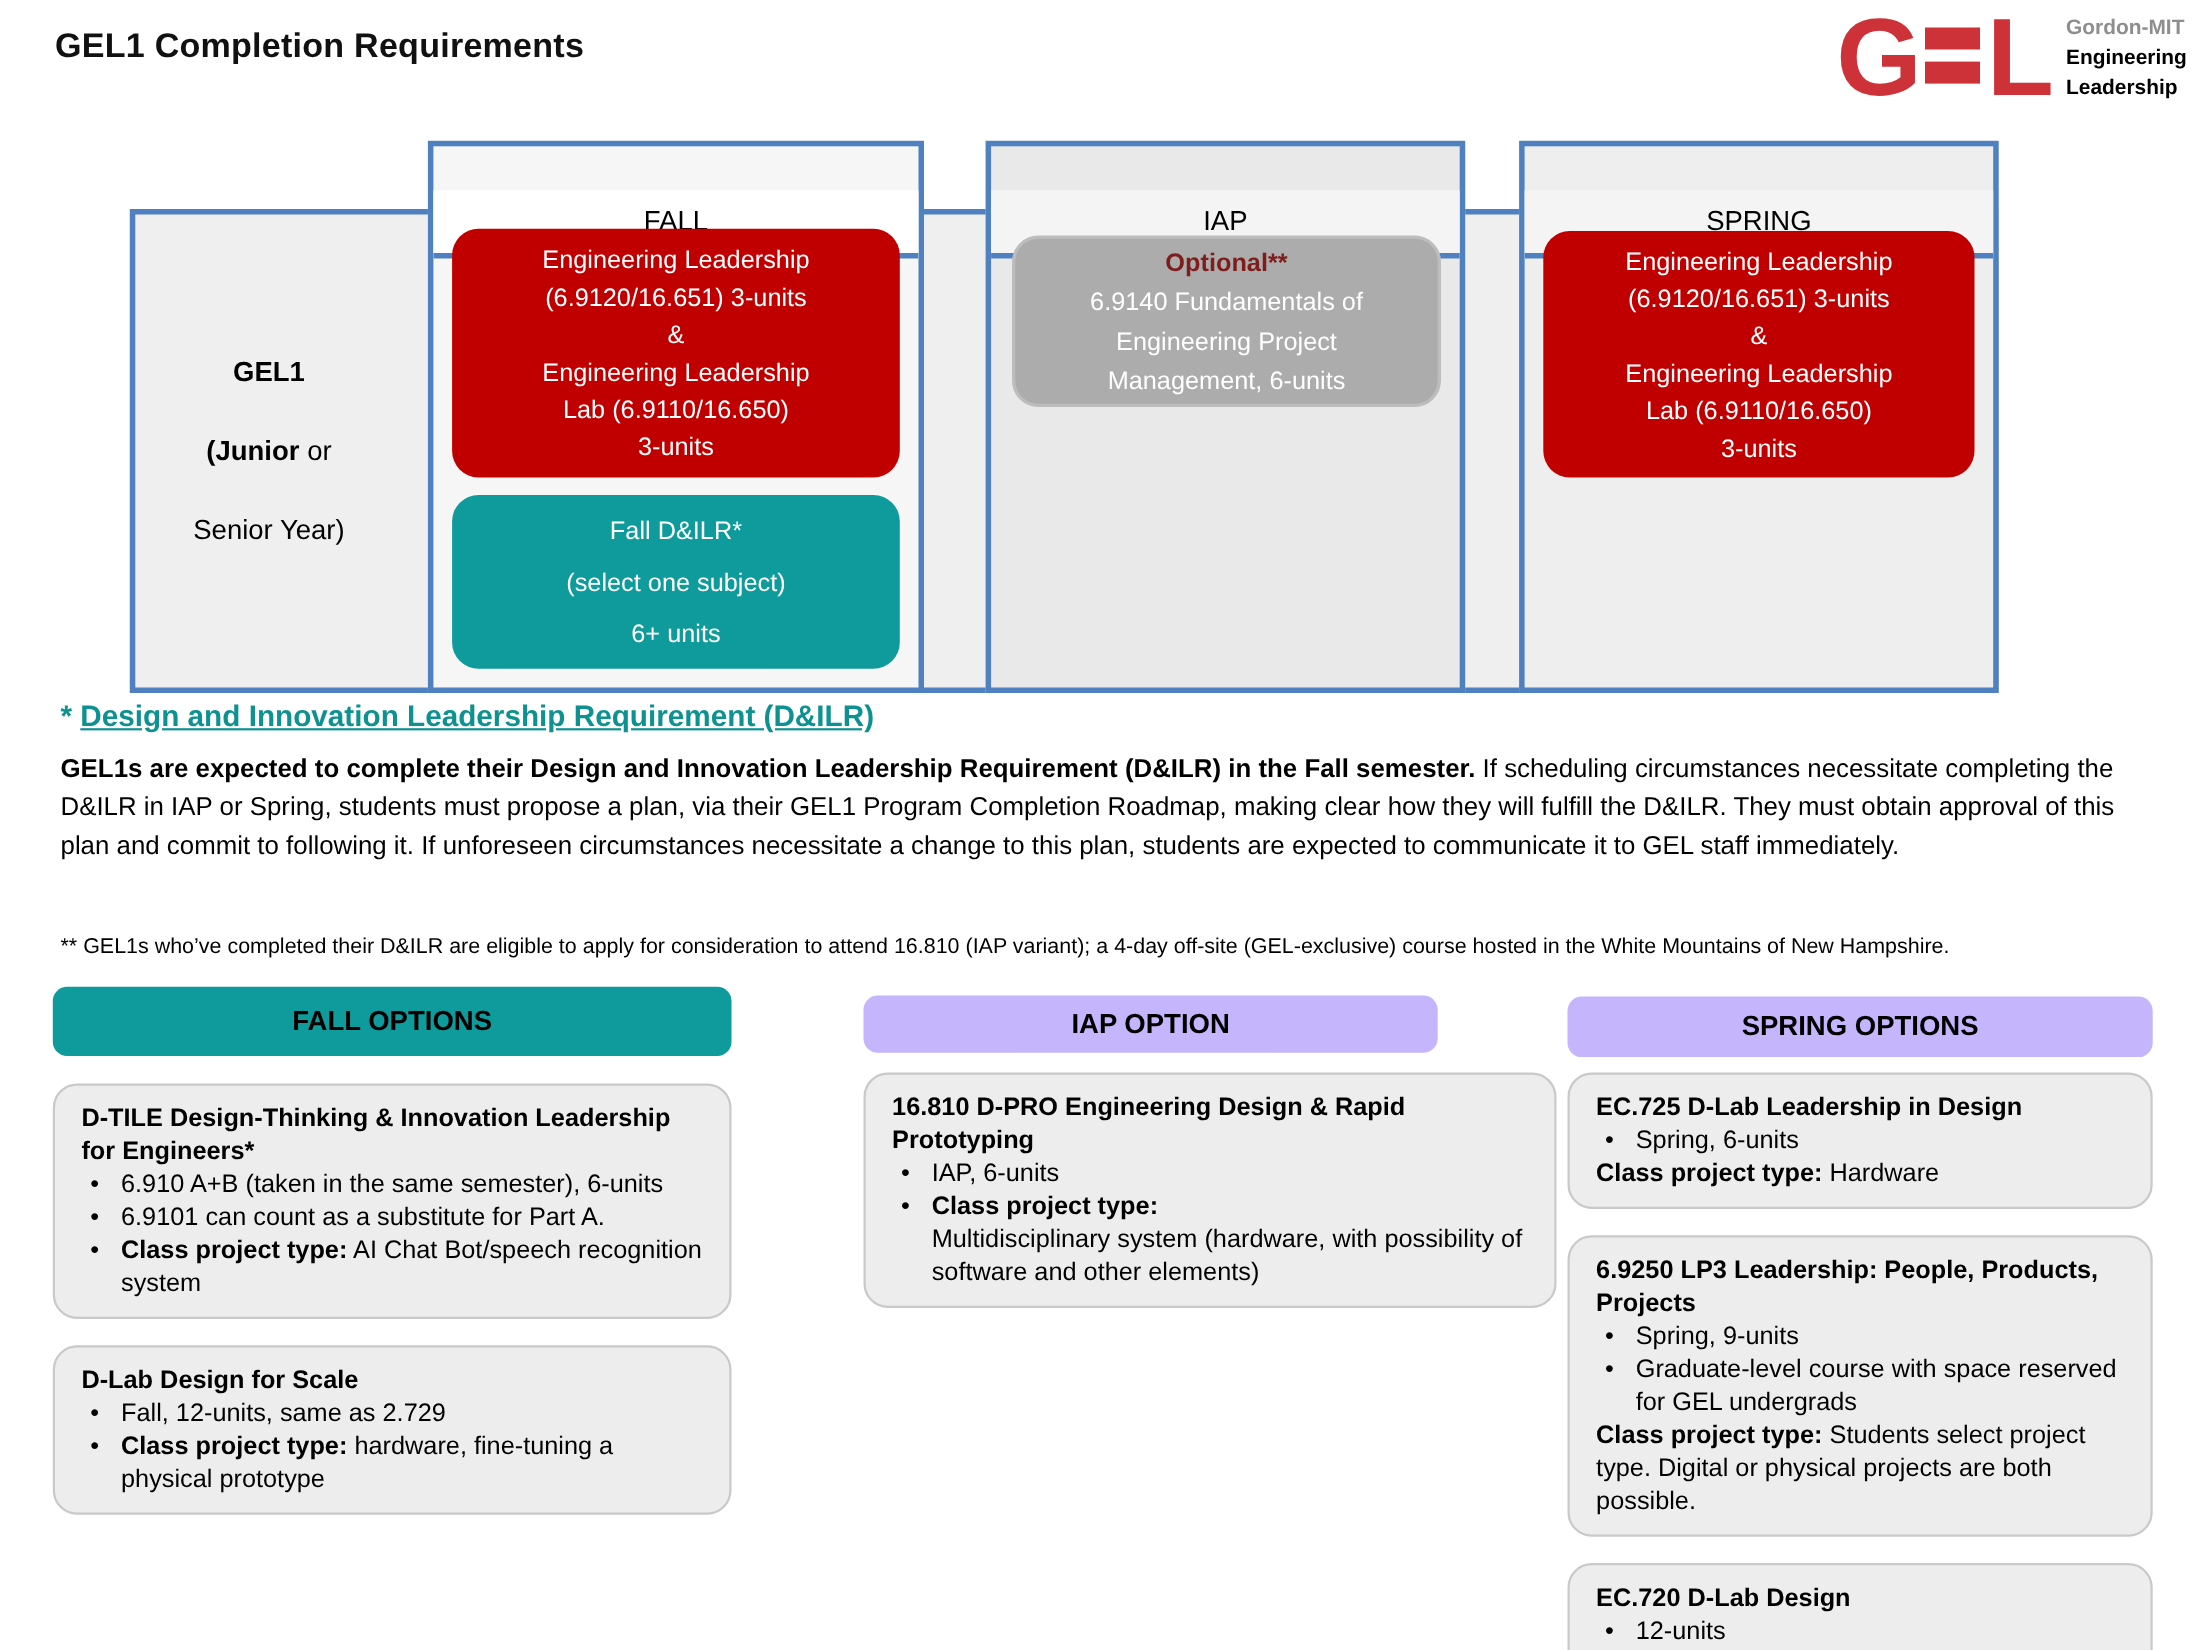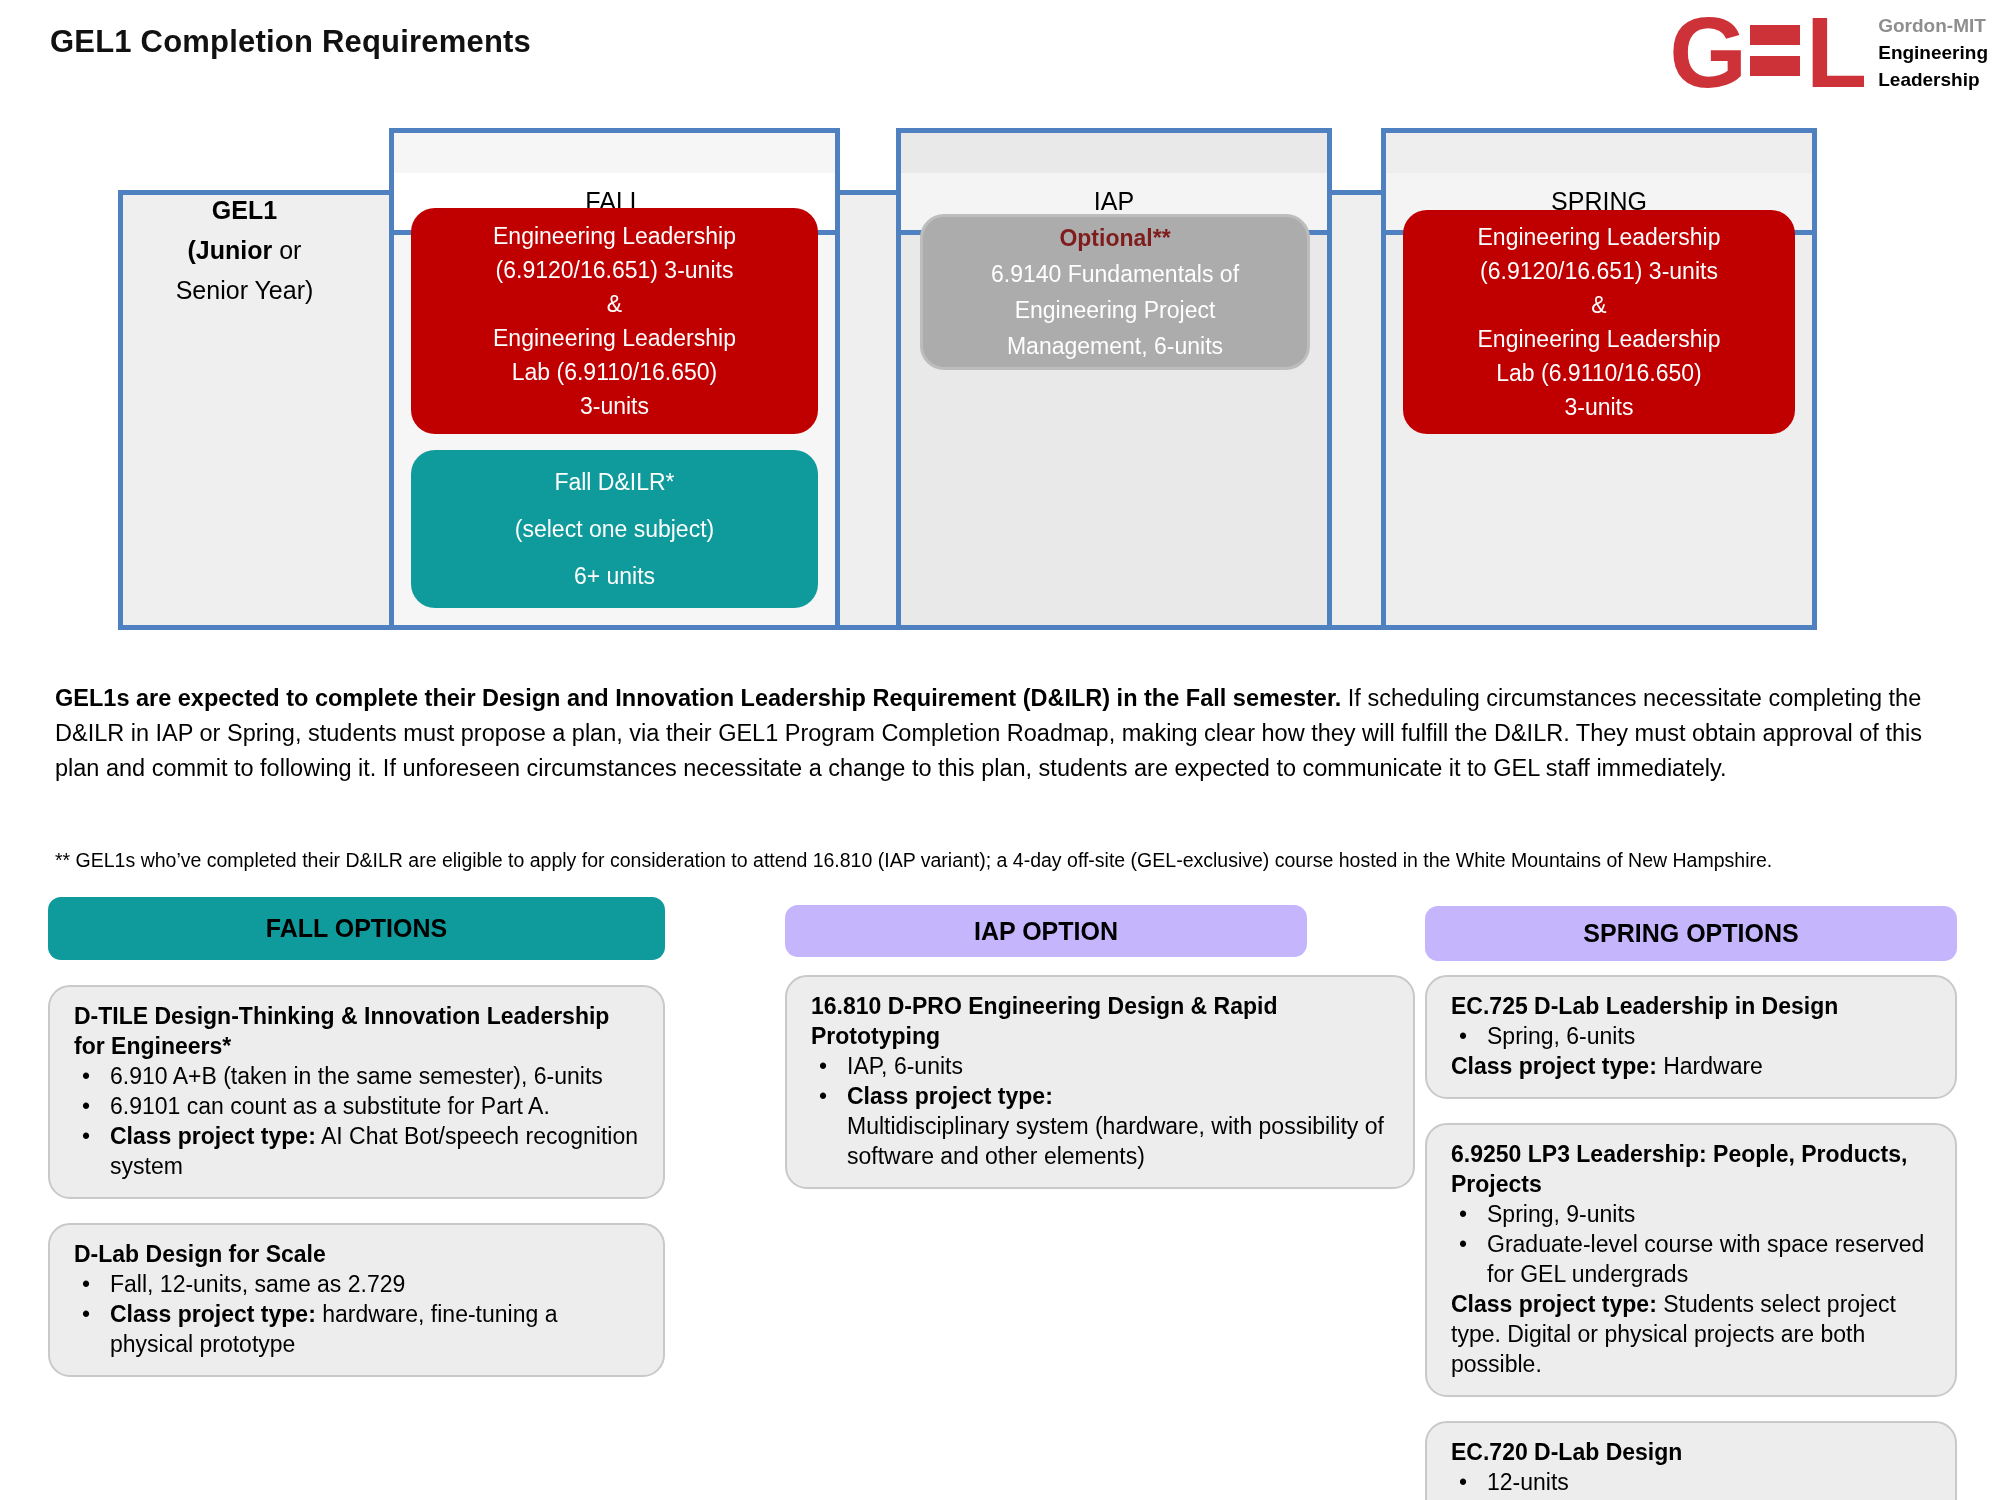--- a/index.html
+++ b/index.html
@@ -23,21 +23,21 @@
                border:5px solid #4f80bf;box-sizing:border-box;}
   .sem-col{top:128px;height:502px;border:5px solid #4f80bf;box-sizing:border-box;}
   .col-fall{left:389px;width:451px;background:#f6f6f6;}
   .col-iap{left:896px;width:436px;background:#e9e9e9;}
   .col-spring{left:1381px;width:436px;background:#eeeeee;}
   .col-header{height:62px;border-bottom:5px solid #4f80bf;box-sizing:border-box;display:flex;
               align-items:center;justify-content:center;font-size:25px;font-weight:400;margin-top:40px;}
   .col-fall .col-header{background:#ffffff;}
   .col-iap .col-header,.col-spring .col-header{background:#f4f4f4;}
   .row-label{left:118px;top:190px;width:253px;height:440px;display:flex;flex-direction:column;
-             align-items:center;text-align:center;font-size:25px;line-height:40px;}
+             align-items:center;justify-content:center;text-align:center;font-size:25px;line-height:40px;gap:32px;}
   .box{border-radius:24px;display:flex;flex-direction:column;align-items:center;justify-content:center;
        text-align:center;color:#fff;font-size:23px;box-sizing:border-box;padding:19px 14px;}
   .box-text{white-space:pre-line;}
   .box-red{background:#c00000;line-height:34px;}
   #fall-red{left:411px;top:208px;width:407px;height:226px;}
   #fall-teal{left:411px;top:450px;width:407px;height:158px;background:#0f9b9b;line-height:47px;}
   #iap-gray{left:920px;top:214px;width:390px;height:156px;background:#acacac;border:3px solid #bdbdbd;line-height:36px;}
   #iap-gray .opt-title{color:#7f1d1d;font-weight:700;}
   #spring-red{left:1403px;top:210px;width:392px;height:224px;}
 
@@ -129,20 +129,23 @@
   </div>
   <div id="spring-red" class="abs box box-red">
     <span class="box-text">Engineering Leadership
 (6.9120/16.651) 3-units
 &amp;
 Engineering Leadership
 Lab (6.9110/16.650)
 3-units</span>
   </div>
 
+  <div class="abs dilr-heading">
+    <span>* </span><span class="dilr-link">Design and Innovation Leadership Requirement (D&amp;ILR)</span>
+  </div>
   <div class="abs dilr-para">
     <b>GEL1s are expected to complete their Design and Innovation Leadership Requirement (D&amp;ILR) in the Fall semester.</b><span> If scheduling circumstances necessitate completing the D&amp;ILR in IAP or Spring, students must propose a plan, via their GEL1 Program Completion Roadmap, making clear how they will fulfill the D&amp;ILR. They must obtain approval of this plan and commit to following it. If unforeseen circumstances necessitate a change to this plan, students are expected to communicate it to GEL staff immediately.</span>
   </div>
   <div class="abs dilr-foot">** GEL1s who’ve completed their D&amp;ILR are eligible to apply for consideration to attend 16.810 (IAP variant); a 4-day off-site (GEL-exclusive) course hosted in the White Mountains of New Hampshire.</div>
 
   <div id="fall-opt-h" class="abs opt-header opt-dark">FALL OPTIONS</div>
   <div id="iap-opt-h" class="abs opt-header opt-light">IAP OPTION</div>
   <div id="spring-opt-h" class="abs opt-header opt-light">SPRING OPTIONS</div>
 
   <div id="fall-cards" class="abs">

